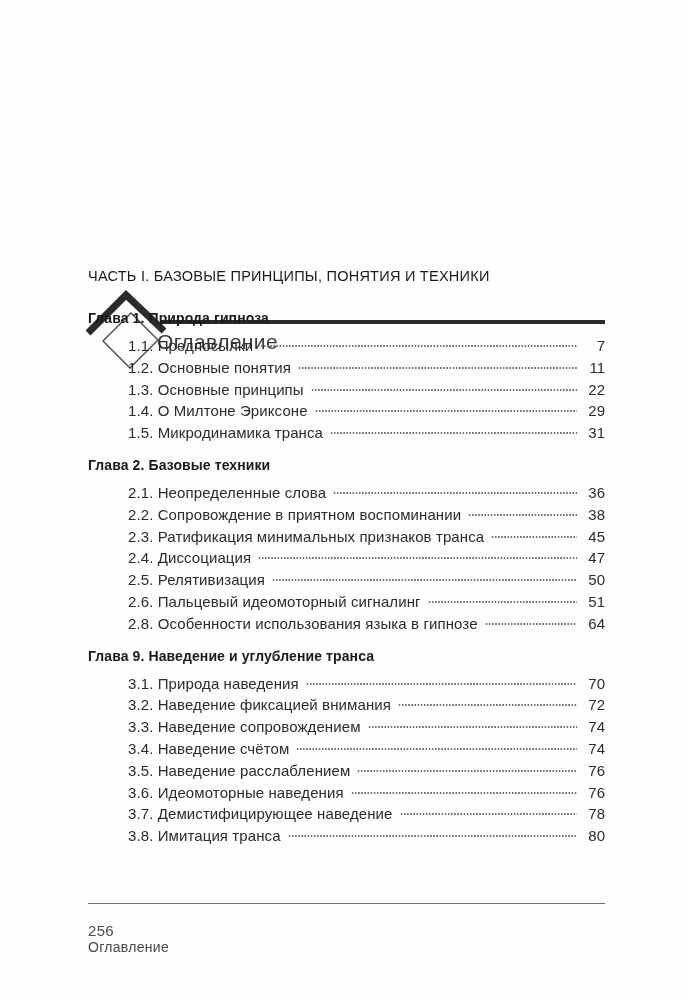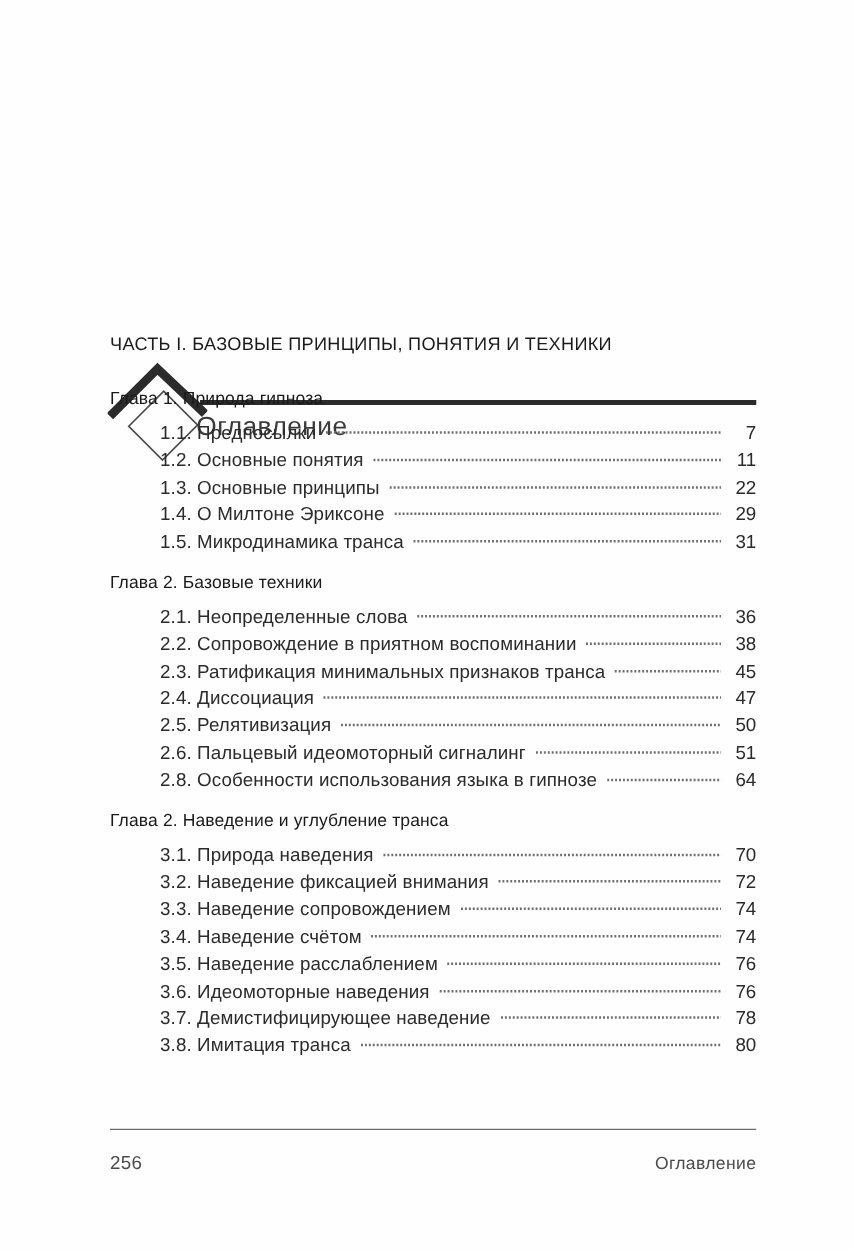--- a/index.html
+++ b/index.html
@@ -79,21 +79,21 @@
     color: #1a1a1a;
     white-space: nowrap;
   }
 
   .chapter {
     margin-bottom: 4px;
   }
   .chapter-title {
     margin: 0 0 9px 88px;
     font-size: 14px;
-    font-weight: normal;
+    font-weight: bold;
     letter-spacing: 0.1px;
     color: #1a1a1a;
     white-space: nowrap;
   }
   .chapter + .chapter { margin-top: 13px; }
 
   .toc-list {
     list-style: none;
     margin: 0;
     padding: 0;
@@ -152,20 +152,21 @@
   .footer-rule {
     width: 100%;
     height: 1px;
     background: #6d6d6d;
   }
   .footer-row {
     display: flex;
     justify-content: space-between;
     align-items: baseline;
     margin-top: 18px;
+    flex-direction: column;
   }
   .footer-page-number {
     font-size: 15px;
     color: #4a4a4a;
     letter-spacing: 0.3px;
   }
   .footer-section-name {
     font-size: 14px;
     color: #4a4a4a;
     letter-spacing: 0.3px;
@@ -260,21 +261,21 @@
         </li>
         <li class="toc-row">
           <span class="toc-label">2.8. Особенности использования языка в гипнозе</span>
           <span class="toc-dots"></span>
           <span class="toc-page">64</span>
         </li>
       </ul>
     </section>
 
     <section class="chapter chapter-gap-2">
-      <h2 class="chapter-title">Глава 2. Наведение и углубление транса</h2>
+      <h2 class="chapter-title">Глава 9. Наведение и углубление транса</h2>
       <ul class="toc-list">
         <li class="toc-row">
           <span class="toc-label">3.1. Природа наведения</span>
           <span class="toc-dots"></span>
           <span class="toc-page">70</span>
         </li>
         <li class="toc-row">
           <span class="toc-label">3.2. Наведение фиксацией внимания</span>
           <span class="toc-dots"></span>
           <span class="toc-page">72</span>

